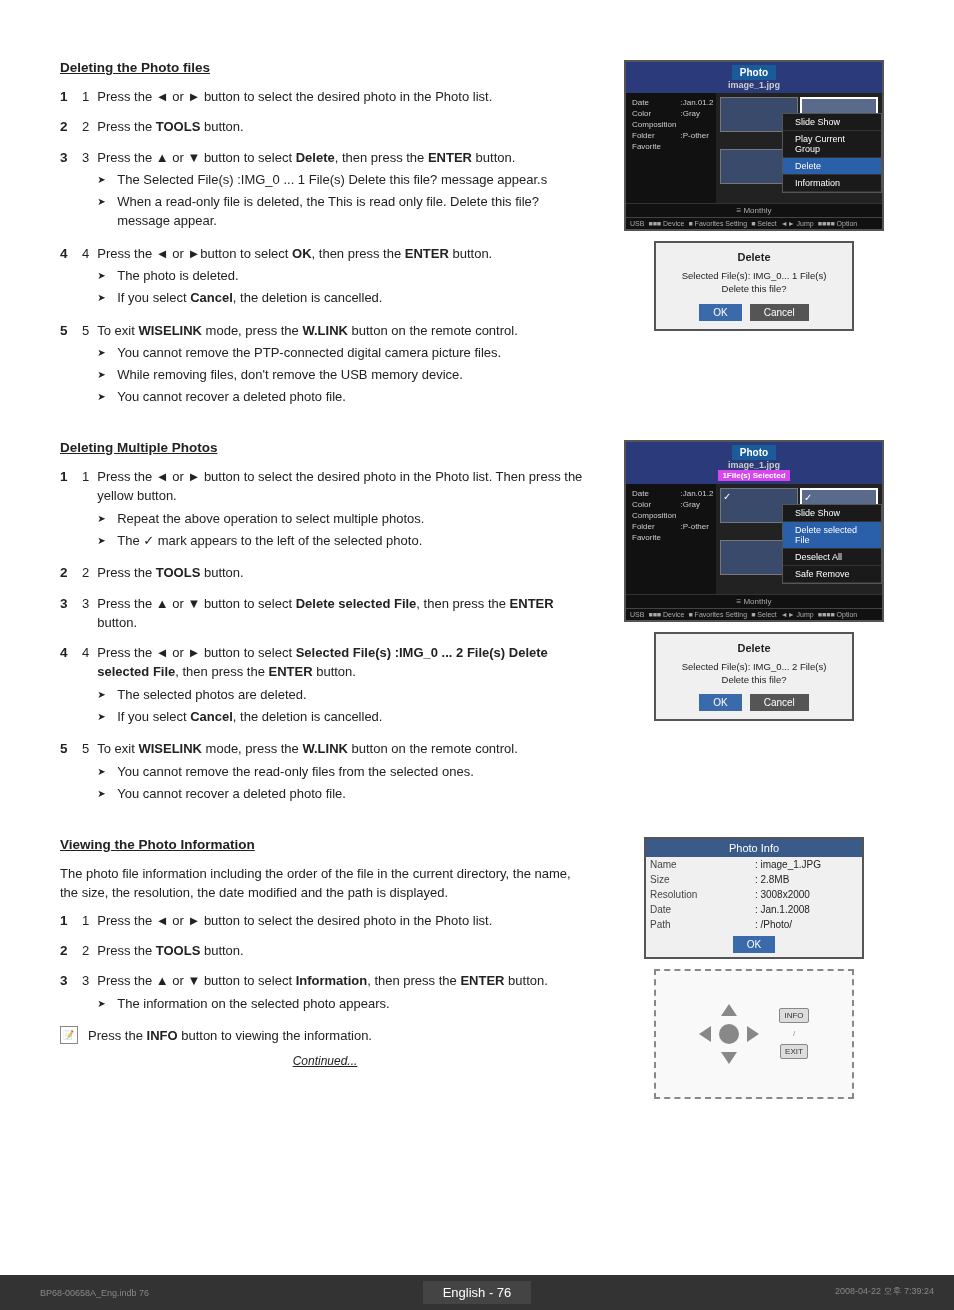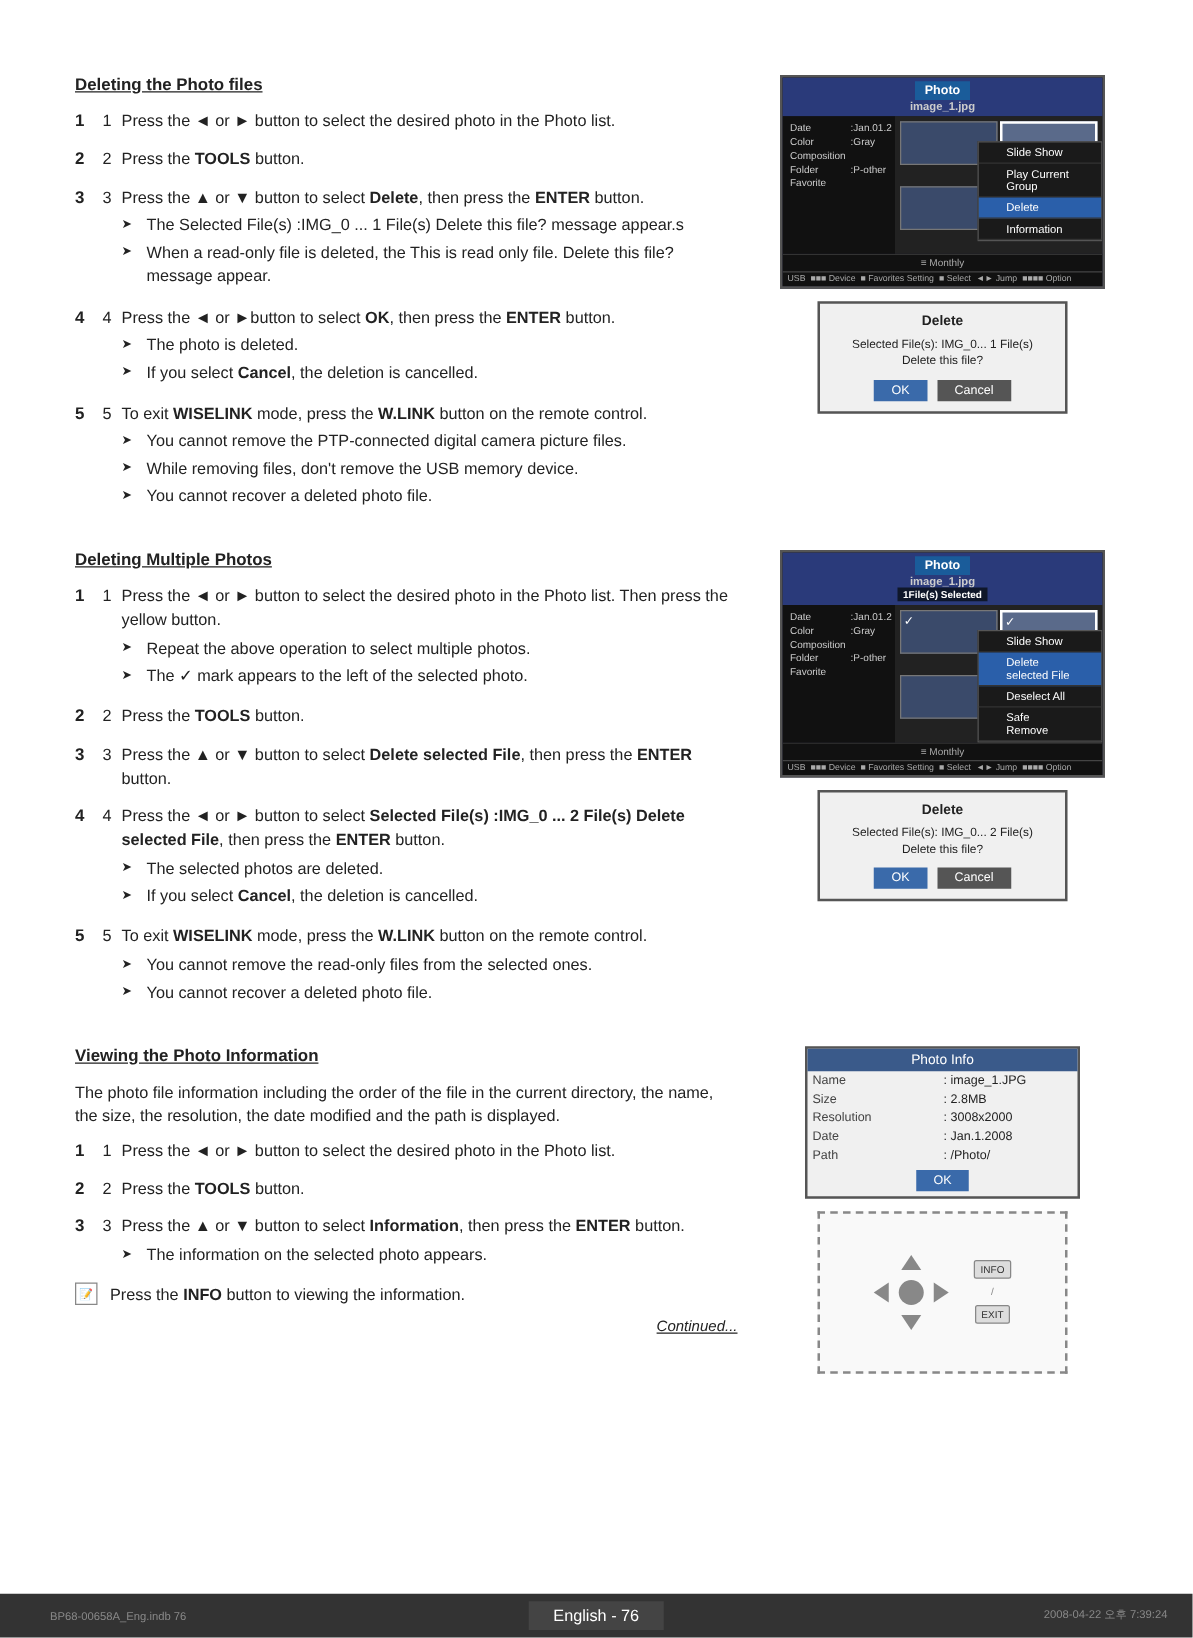--- a/index.html
+++ b/index.html
@@ -178,21 +178,21 @@
       background: #1a1a1a;
       border: 1px solid #555;
       width: 100px;
       position: absolute;
       right: 0;
       top: 20px;
       z-index: 10;
     }
 
     .tv-menu-item {
-      padding: 3px 22px;
+      padding: 3px 12px;
       font-size: 9px;
       color: #fff;
       border-bottom: 1px solid #333;
     }
 
     .tv-menu-item.active {
       background: #2a5faa;
     }
 
     .tv-bottom-bar {
@@ -446,21 +446,21 @@
       justify-content: center;
       width: 18px;
       height: 18px;
       border: 1px solid #888;
       font-size: 9px;
       margin-right: 4px;
       vertical-align: middle;
     }
 
     .continued {
-      text-align: right;
+      text-align: center;
       font-style: italic;
       text-decoration: underline;
       margin-top: 10px;
       font-size: 12px;
     }
 
     .section-divider {
       margin: 20px 0;
     }
 
@@ -469,21 +469,21 @@
       border: 2px solid #555;
       background: #1a1a2e;
       color: #fff;
       font-size: 9px;
       width: 260px;
       position: relative;
       overflow: hidden;
     }
 
     .badge-selected {
-      background: #0f172a;
+      background: #d946ef;
       color: #fff;
       font-size: 8px;
       padding: 1px 4px;
     }
   </style>
 </head>
 <body>
 
 <div class="page-container">
 

